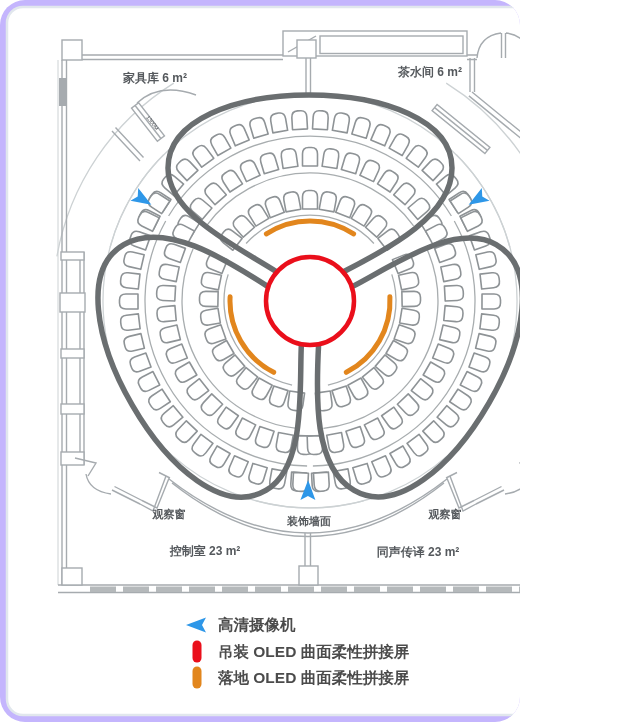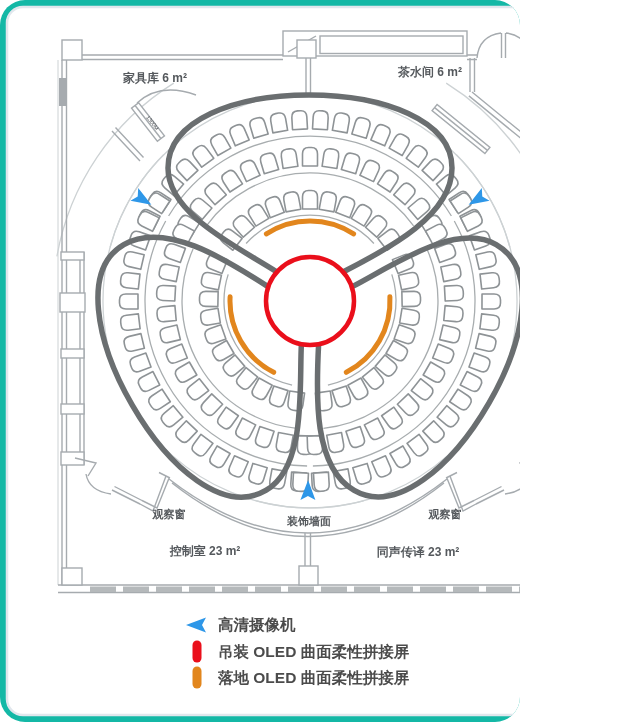--- a/index.html
+++ b/index.html
@@ -1,21 +1,21 @@
 <!DOCTYPE html>
 <html style="--wall: #a6abaf; --hatch: #b5b9bb; --trefoil: #6a6e70; --seat: #8e9396; --table: #a8adaf; --faint: #cdd2d4; --text: #55595d; --red: #ea0f1b; --orange: #e2861d; --blue: #2e97e8; --legend-text: #4b4b4b;"><head>
 <meta charset="utf-8">
 <style>
   :root{
     --wall:#a6abaf; --hatch:#b5b9bb; --trefoil:#6a6e70; --seat:#8e9396;
     --table:#a8adaf; --faint:#cdd2d4; --text:#55595d; --red:#ea0f1b;
     --orange:#e2861d; --blue:#2e97e8; --legend-text:#4b4b4b; --border:#e1e7ed;
   }
   html,body{margin:0;padding:0;background:#fff;}
-  .stage{position:relative;width:520px;height:722px;background:#14b8a6;overflow:hidden;border-radius:25px;}
+  .stage{position:relative;width:520px;height:722px;background:#c4b5fd;overflow:hidden;border-radius:25px;}
   svg{display:block;}
   .wall{stroke:var(--wall);fill:none;stroke-width:1.4;}
   .wall-faint{stroke:var(--faint);fill:none;stroke-width:1;}
   .wall-rect{fill:#ffffff;stroke:var(--wall);stroke-width:1.4;}
   .wall-dark{fill:var(--wall);stroke:none;}
   .trefoil{stroke:var(--trefoil);stroke-width:5.5;fill:none;stroke-linecap:round;stroke-linejoin:round;}
   .lbl{font-family:"Liberation Sans",sans-serif;font-weight:700;font-size:12px;fill:var(--text);text-anchor:middle;}
   .lbl-sm{font-size:11px;}
   .lbl-tiny{font-size:5.5px;font-weight:400;}
   .legend-text{font-family:"Liberation Sans",sans-serif;font-weight:700;font-size:15.5px;fill:var(--legend-text);text-anchor:start;}

